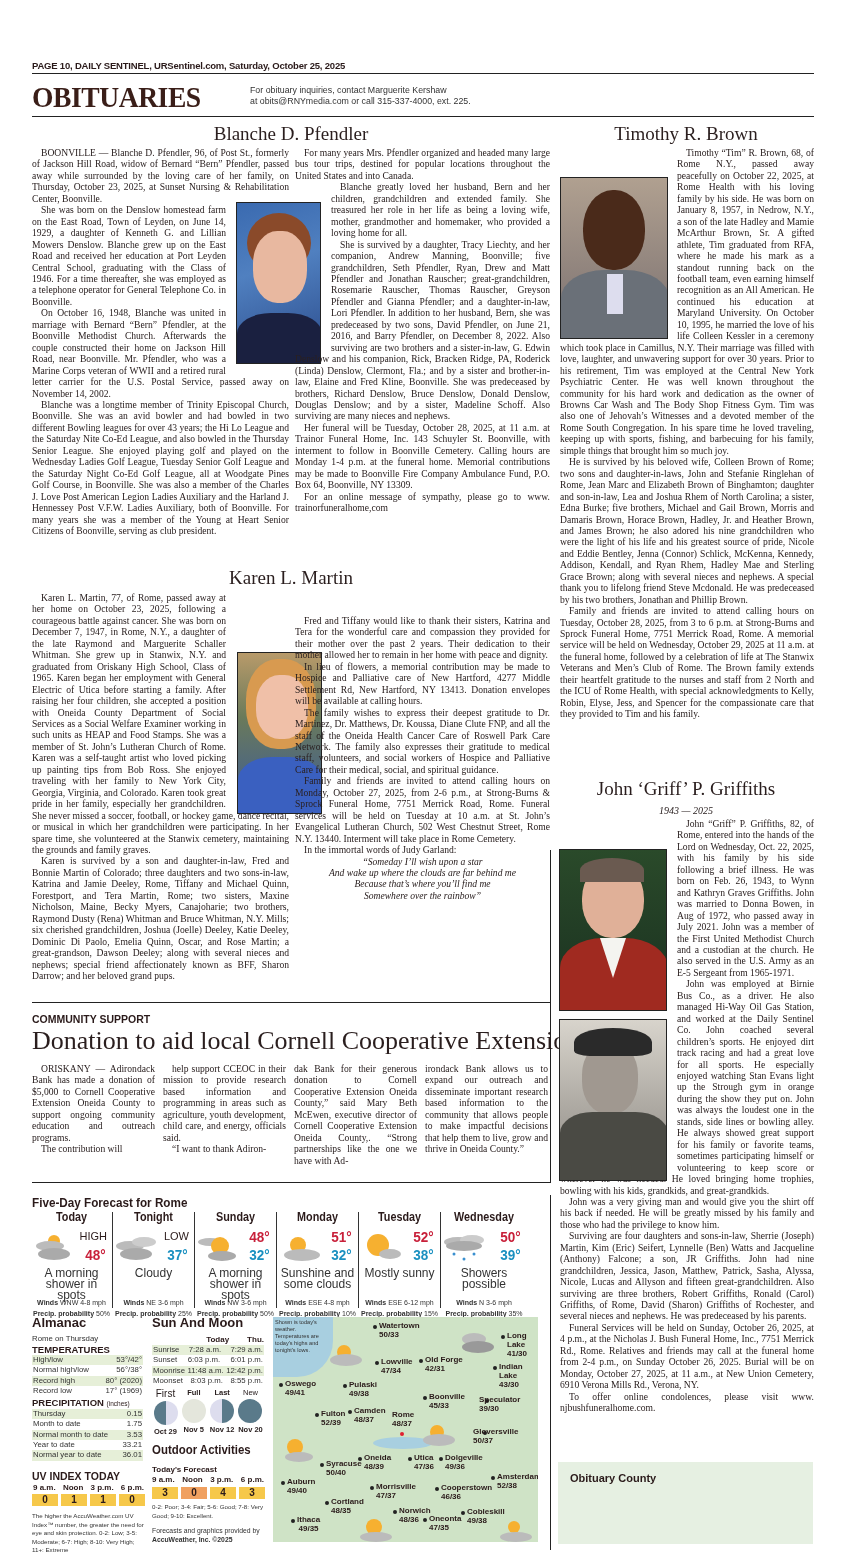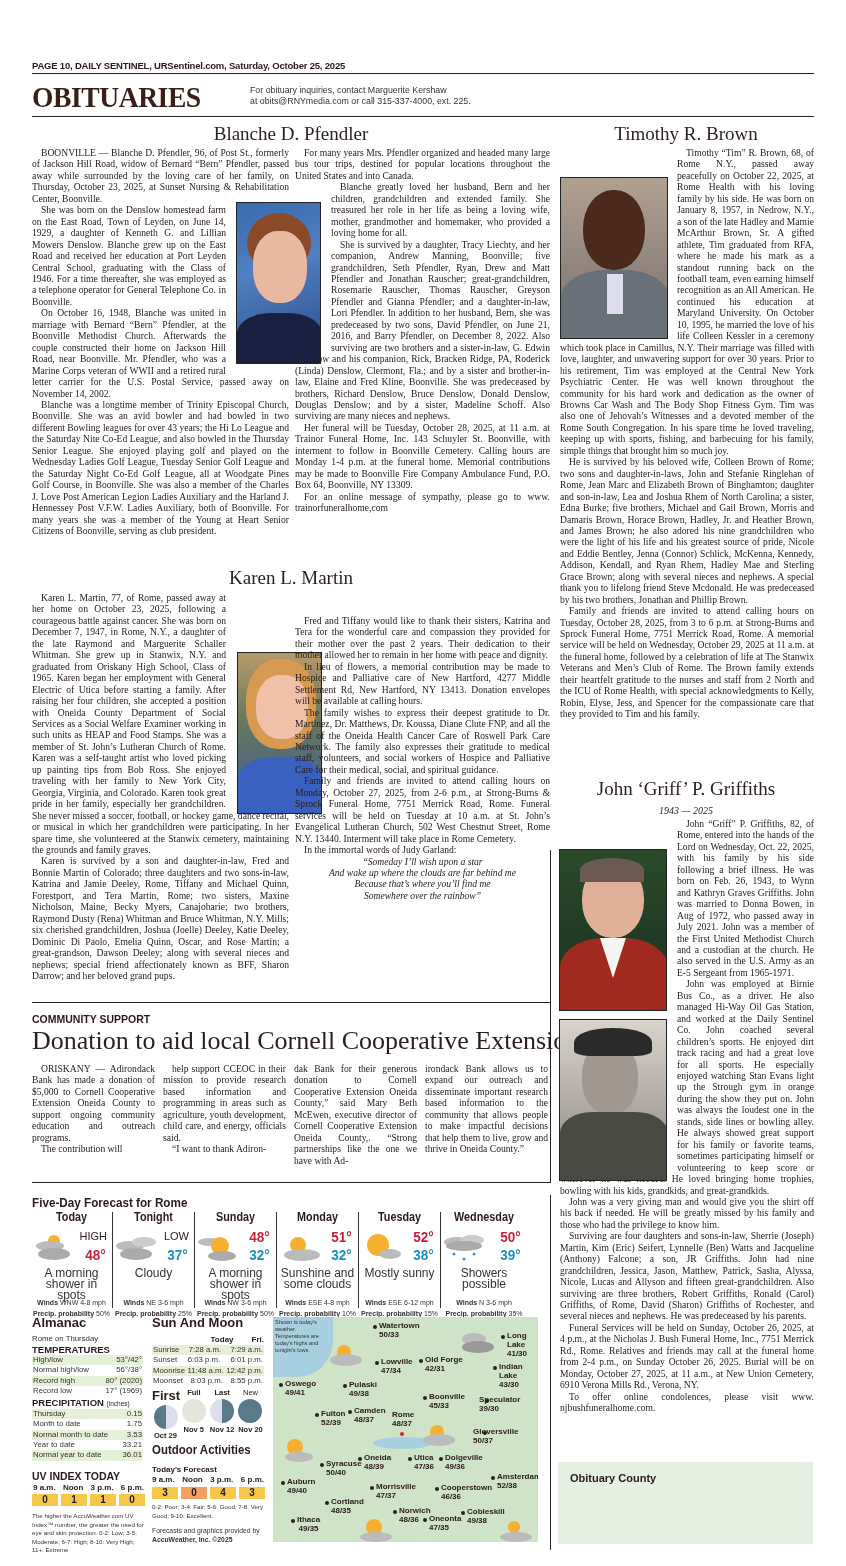--- a/index.html
+++ b/index.html
@@ -264,21 +264,21 @@
     <div style="width:26px">1</div>
     <div style="width:26px">1</div>
     <div style="width:26px">0</div>
   </div>
 <div class="small" style="left:32px;top:1512px;width:112px">The higher the AccuWeather.com UV Index™ number, the greater the need for eye and skin protection. 0-2: Low; 3-5: Moderate; 6-7: High; 8-10: Very High; 11+: Extreme</div>
 
 <div class="sec-h" style="left:152px;top:1315px;font-size:13px">Sun And Moon</div>
 <div class="atbl" style="left:152px;top:1335px;width:112px">
   <div style="display:flex;justify-content:flex-end;gap:18px;font-weight:bold;font-size:8px;color:#2a1a1a;height:10px">
       <span>Today</span>
-      <span>Fri.</span>
+      <span>Thu.</span>
     </div>
   <div class="r g">
       <span>Sunrise</span>
       <span>7:28 a.m.</span>
       <span>7:29 a.m.</span>
     </div>
   <div class="r">
       <span>Sunset</span>
       <span>6:03 p.m.</span>
       <span>6:01 p.m.</span>
@@ -289,21 +289,21 @@
       <span>12:42 p.m.</span>
     </div>
   <div class="r">
       <span>Moonset</span>
       <span>8:03 p.m.</span>
       <span>8:55 p.m.</span>
     </div>
 </div>
 <div class="abs" style="left:152px;top:1388px;width:112px;display:flex;justify-content:space-between">
   <div style="text-align:center;width:27px">
-      <div class="sans" style="font-size:13px;font-weight:bold">First</div>
+      <div class="sans" style="font-size:10px;font-weight:normal">First</div>
       <div style="width:24px;height:24px;border-radius:50%;margin:2px auto;background:linear-gradient(90deg,#5a7a8a 50%,#dde 50%)"></div>
       <div class="sans" style="font-size:7.5px;font-weight:bold">Oct 29</div>
     </div>
   <div style="text-align:center;width:27px">
       <div class="sans" style="font-size:7.5px;font-weight:bold">Full</div>
       <div style="width:24px;height:24px;border-radius:50%;margin:2px auto;background:#e4e6dc"></div>
       <div class="sans" style="font-size:7.5px;font-weight:bold">Nov 5</div>
     </div>
   <div style="text-align:center;width:27px">
       <div class="sans" style="font-size:7.5px;font-weight:bold">Last</div>

